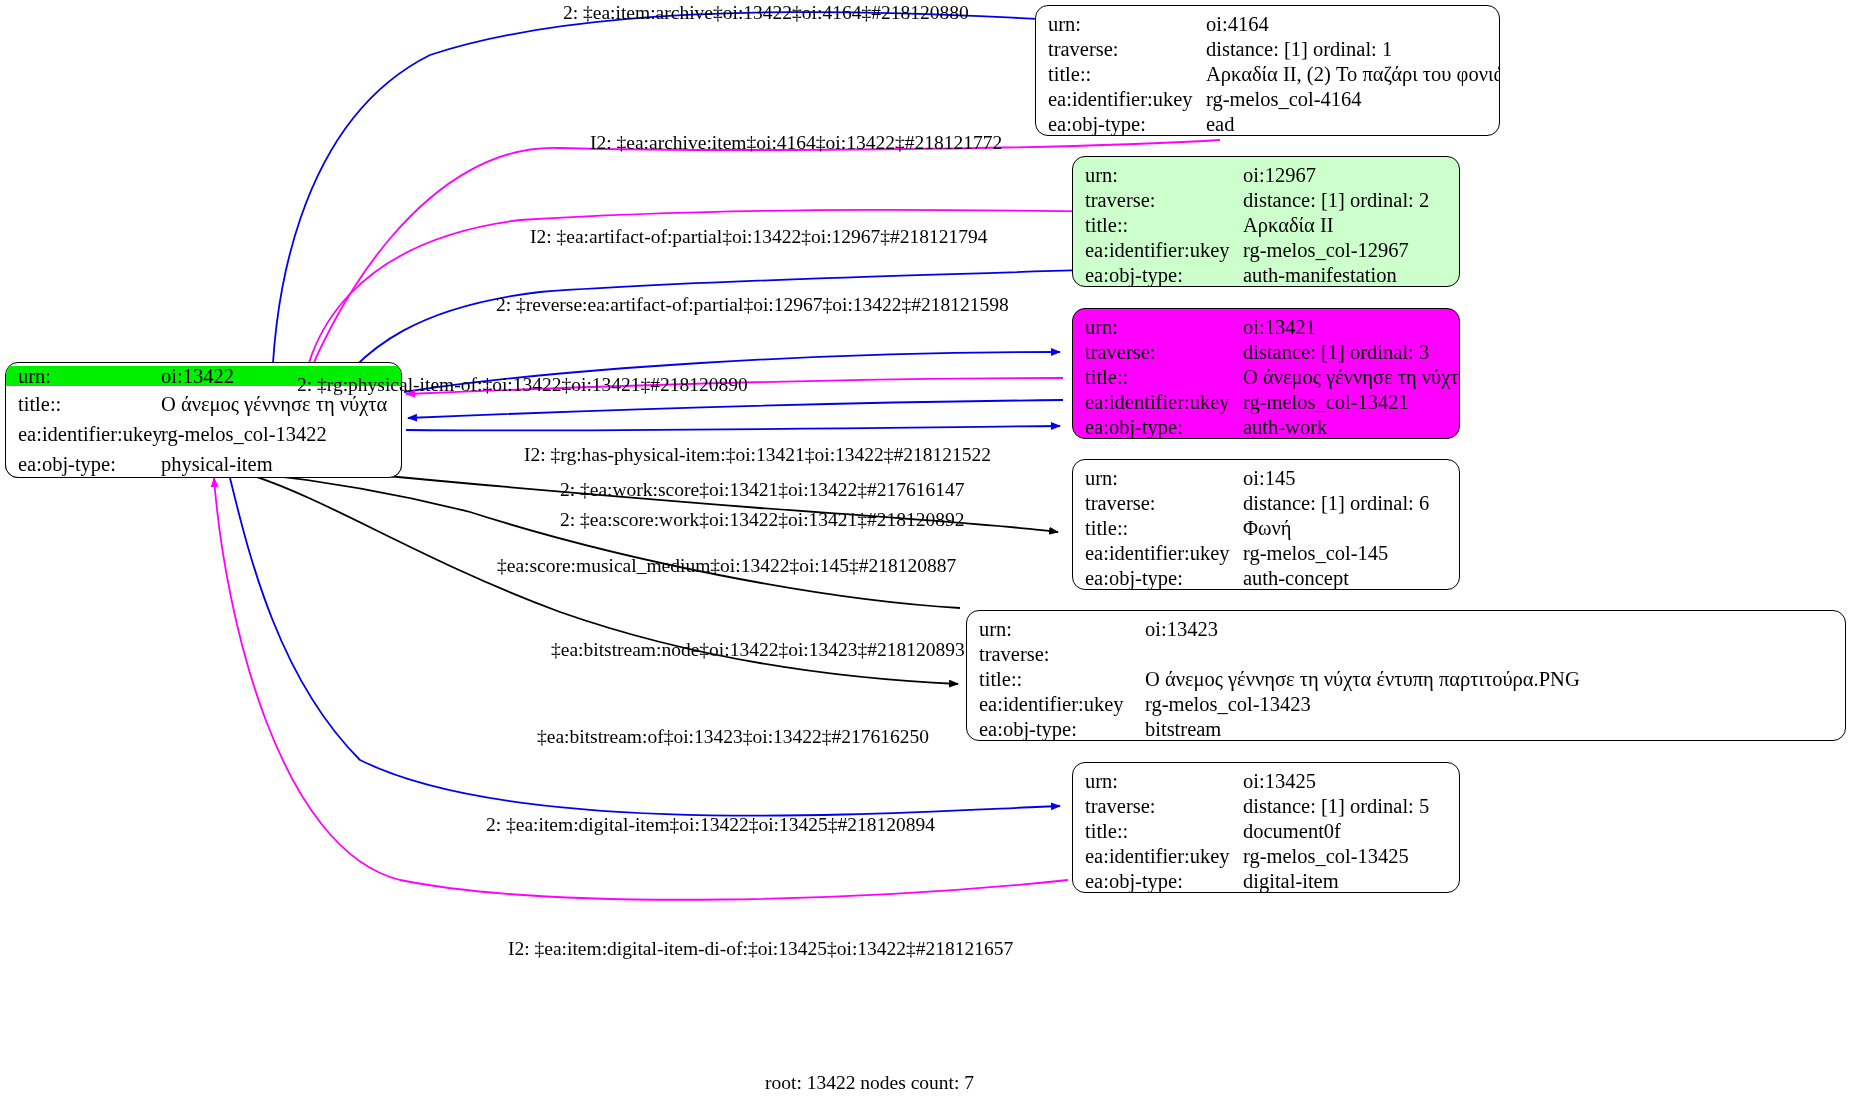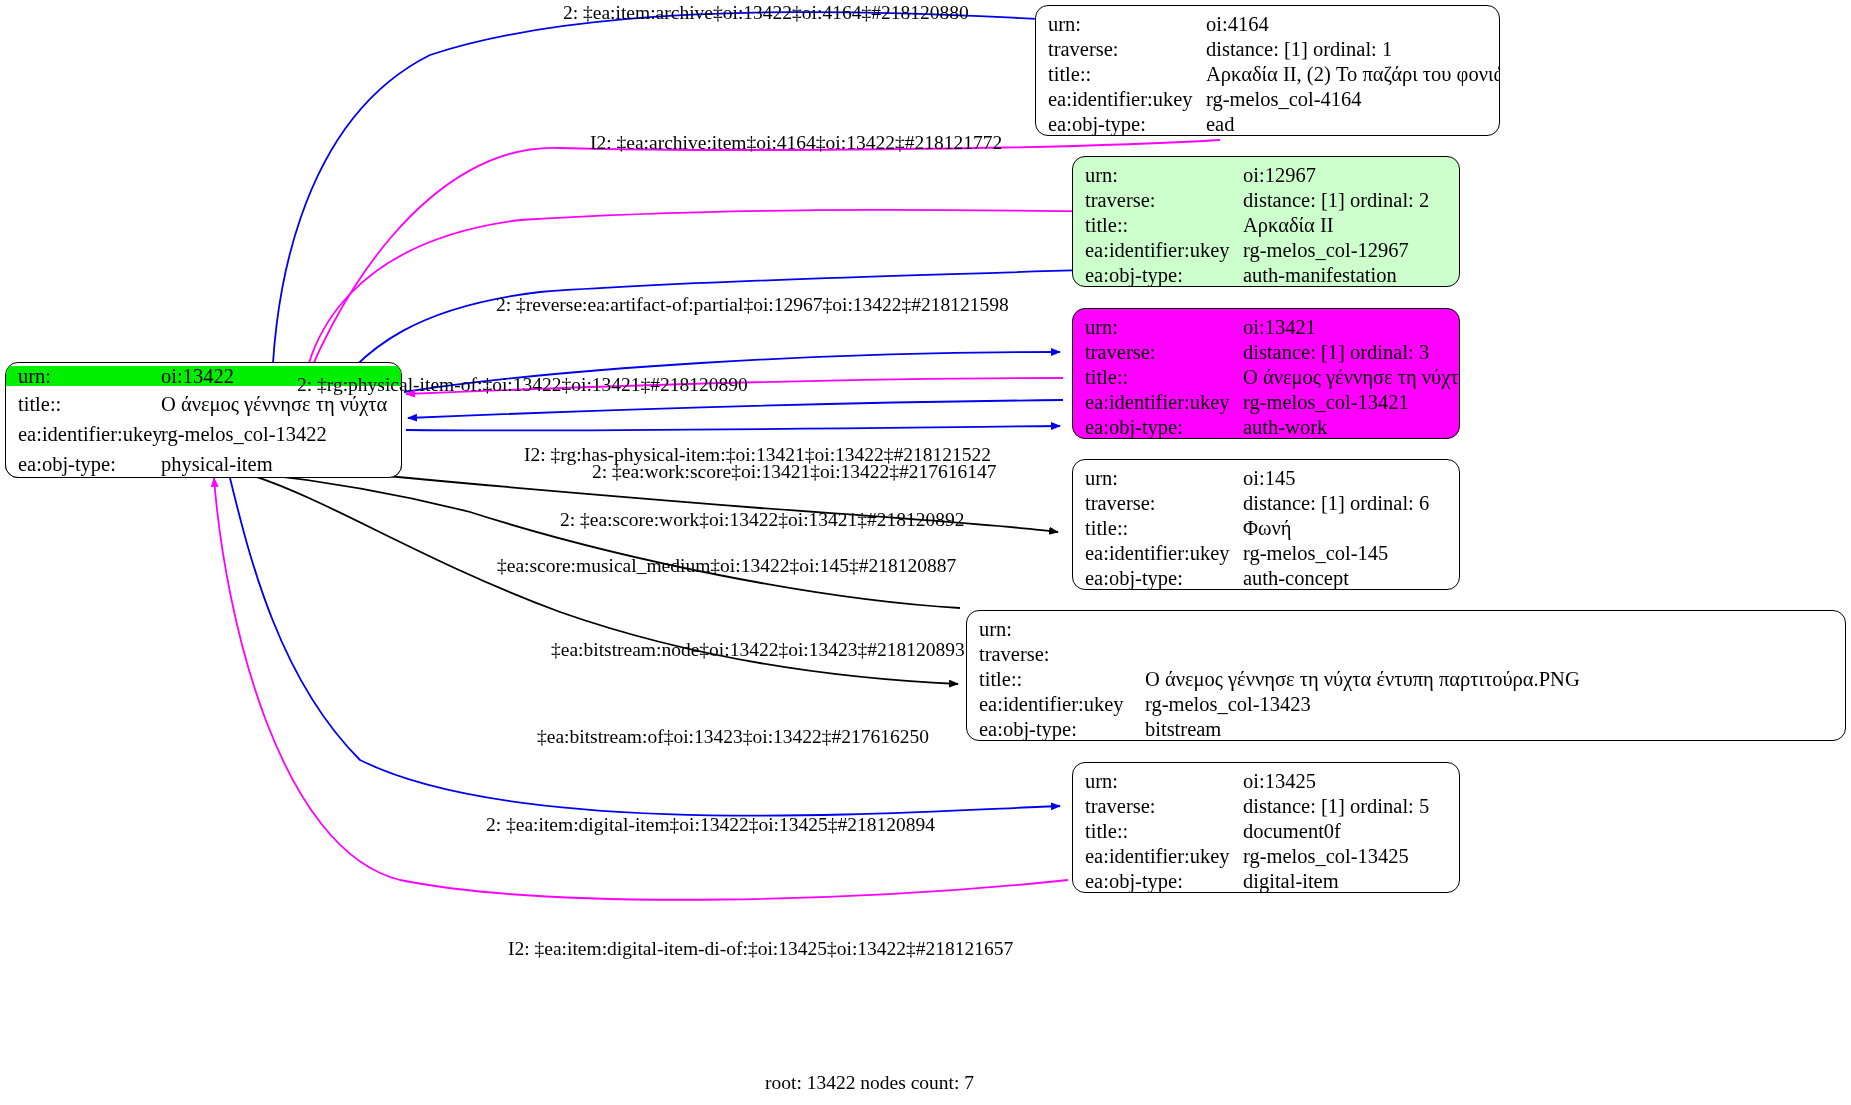--- a/index.html
+++ b/index.html
@@ -214,20 +214,21 @@
     </div>
     <div class="nrow" style="height:25px;">
       <span class="nkey" style="width:158px;">ea:obj-type:</span>
       <span class="nval">auth-concept</span>
     </div>
   </div>
 
   <div class="node" style="left:966px;top:610px;width:880px;height:131px;padding-top:6px;">
     <div class="nrow" style="height:25px;">
       <span class="nkey" style="width:166px;">urn:</span>
+      <span class="nval">oi:13423</span>
     </div>
     <div class="nrow" style="height:25px;">
       <span class="nkey" style="width:166px;">traverse:</span>
     </div>
     <div class="nrow" style="height:25px;">
       <span class="nkey" style="width:166px;">title::</span>
       <span class="nval">Ο άνεμος γέννησε τη νύχτα έντυπη παρτιτούρα.PNG</span>
     </div>
     <div class="nrow" style="height:25px;">
       <span class="nkey" style="width:166px;">ea:identifier:ukey</span>
@@ -257,24 +258,25 @@
       <span class="nval">rg-melos_col-13425</span>
     </div>
     <div class="nrow" style="height:25px;">
       <span class="nkey" style="width:158px;">ea:obj-type:</span>
       <span class="nval">digital-item</span>
     </div>
   </div>
 
   <div class="elabel" style="left:563px;top:3px;">2: ‡ea:item:archive‡oi:13422‡oi:4164‡#218120880</div>
   <div class="elabel" style="left:590px;top:133px;">I2: ‡ea:archive:item‡oi:4164‡oi:13422‡#218121772</div>
+  <div class="elabel" style="left:530px;top:227px;">I2: ‡ea:artifact-of:partial‡oi:13422‡oi:12967‡#218121794</div>
   <div class="elabel" style="left:496px;top:295px;">2: ‡reverse:ea:artifact-of:partial‡oi:12967‡oi:13422‡#218121598</div>
   <div class="elabel" style="left:297px;top:375px;">2: ‡rg:physical-item-of:‡oi:13422‡oi:13421‡#218120890</div>
   <div class="elabel" style="left:524px;top:426px;margin-top:19px;">I2: ‡rg:has-physical-item:‡oi:13421‡oi:13422‡#218121522</div>
-  <div class="elabel" style="left:560px;top:462px;margin-left:32px;">2: ‡ea:work:score‡oi:13421‡oi:13422‡#217616147</div>
+  <div class="elabel" style="left:560px;top:480px;">2: ‡ea:work:score‡oi:13421‡oi:13422‡#217616147</div>
   <div class="elabel" style="left:560px;top:510px;">2: ‡ea:score:work‡oi:13422‡oi:13421‡#218120892</div>
   <div class="elabel" style="left:497px;top:556px;">‡ea:score:musical_medium‡oi:13422‡oi:145‡#218120887</div>
   <div class="elabel" style="left:551px;top:640px;">‡ea:bitstream:node‡oi:13422‡oi:13423‡#218120893</div>
   <div class="elabel" style="left:537px;top:727px;">‡ea:bitstream:of‡oi:13423‡oi:13422‡#217616250</div>
   <div class="elabel" style="left:486px;top:815px;">2: ‡ea:item:digital-item‡oi:13422‡oi:13425‡#218120894</div>
   <div class="elabel" style="left:508px;top:939px;">I2: ‡ea:item:digital-item-di-of:‡oi:13425‡oi:13422‡#218121657</div>
 
   <div class="caption" style="left:765px;top:1072px;">root: 13422 nodes count: 7</div>
 
 </div>

